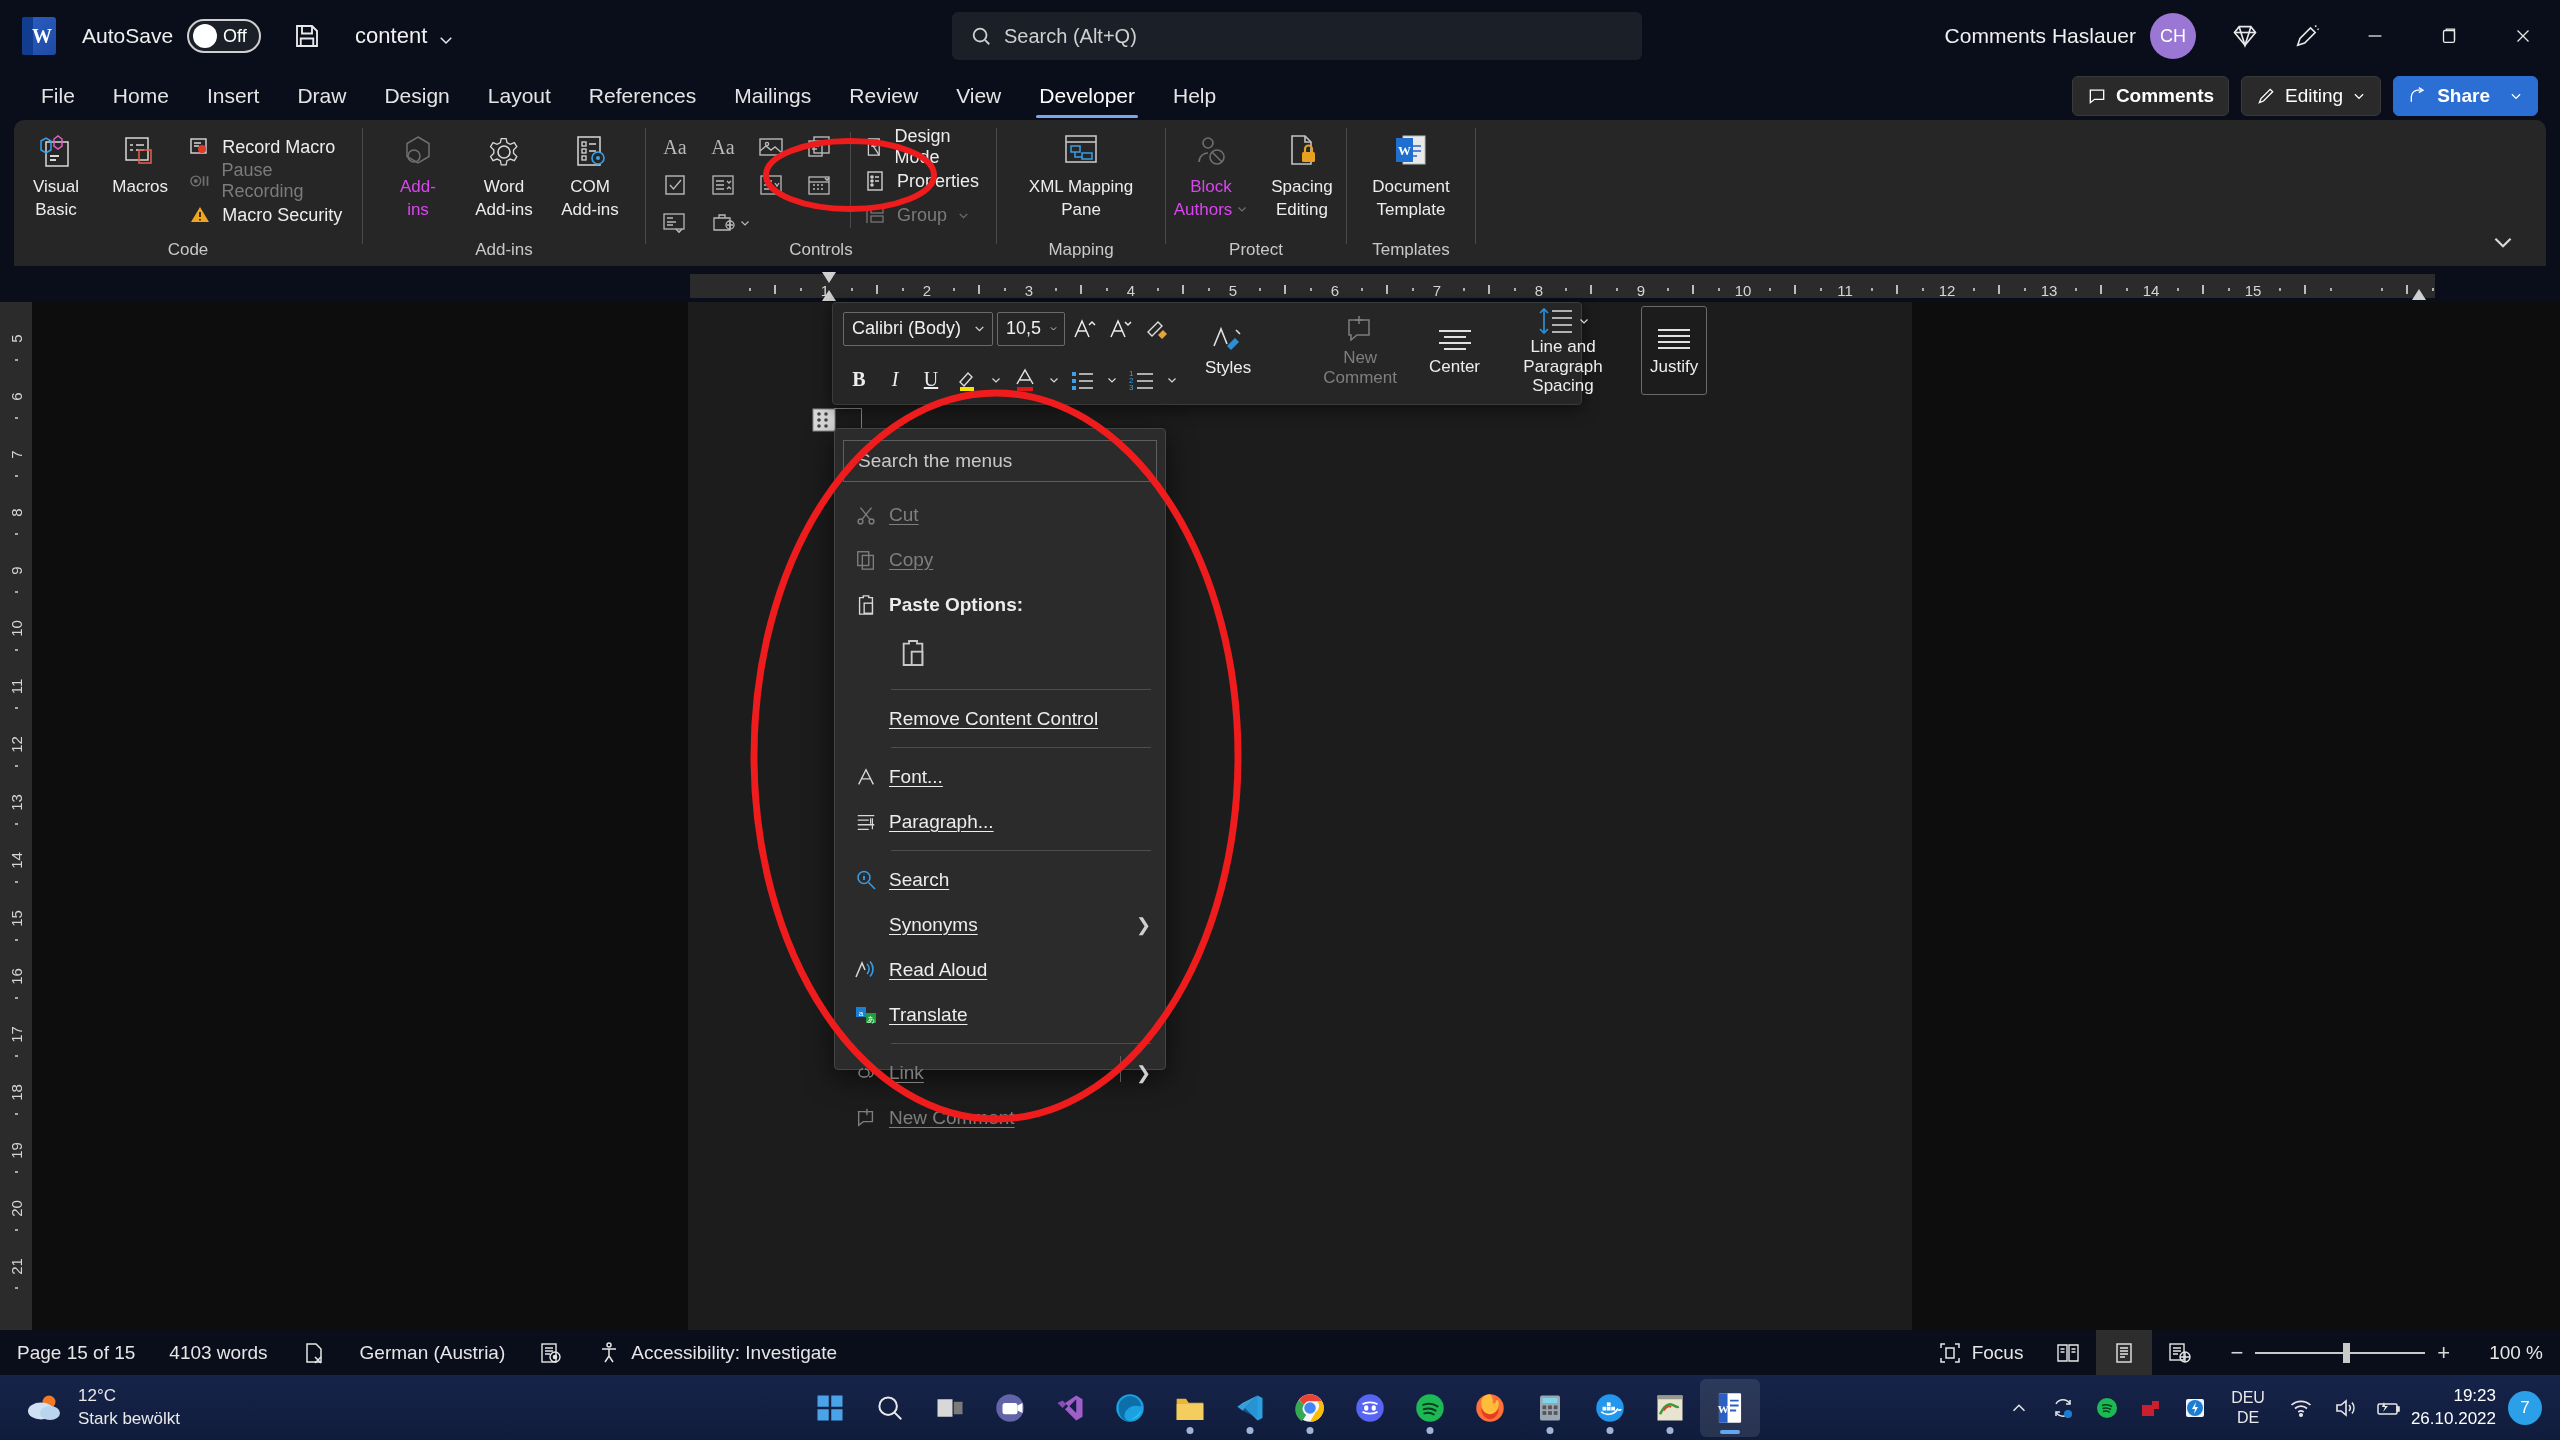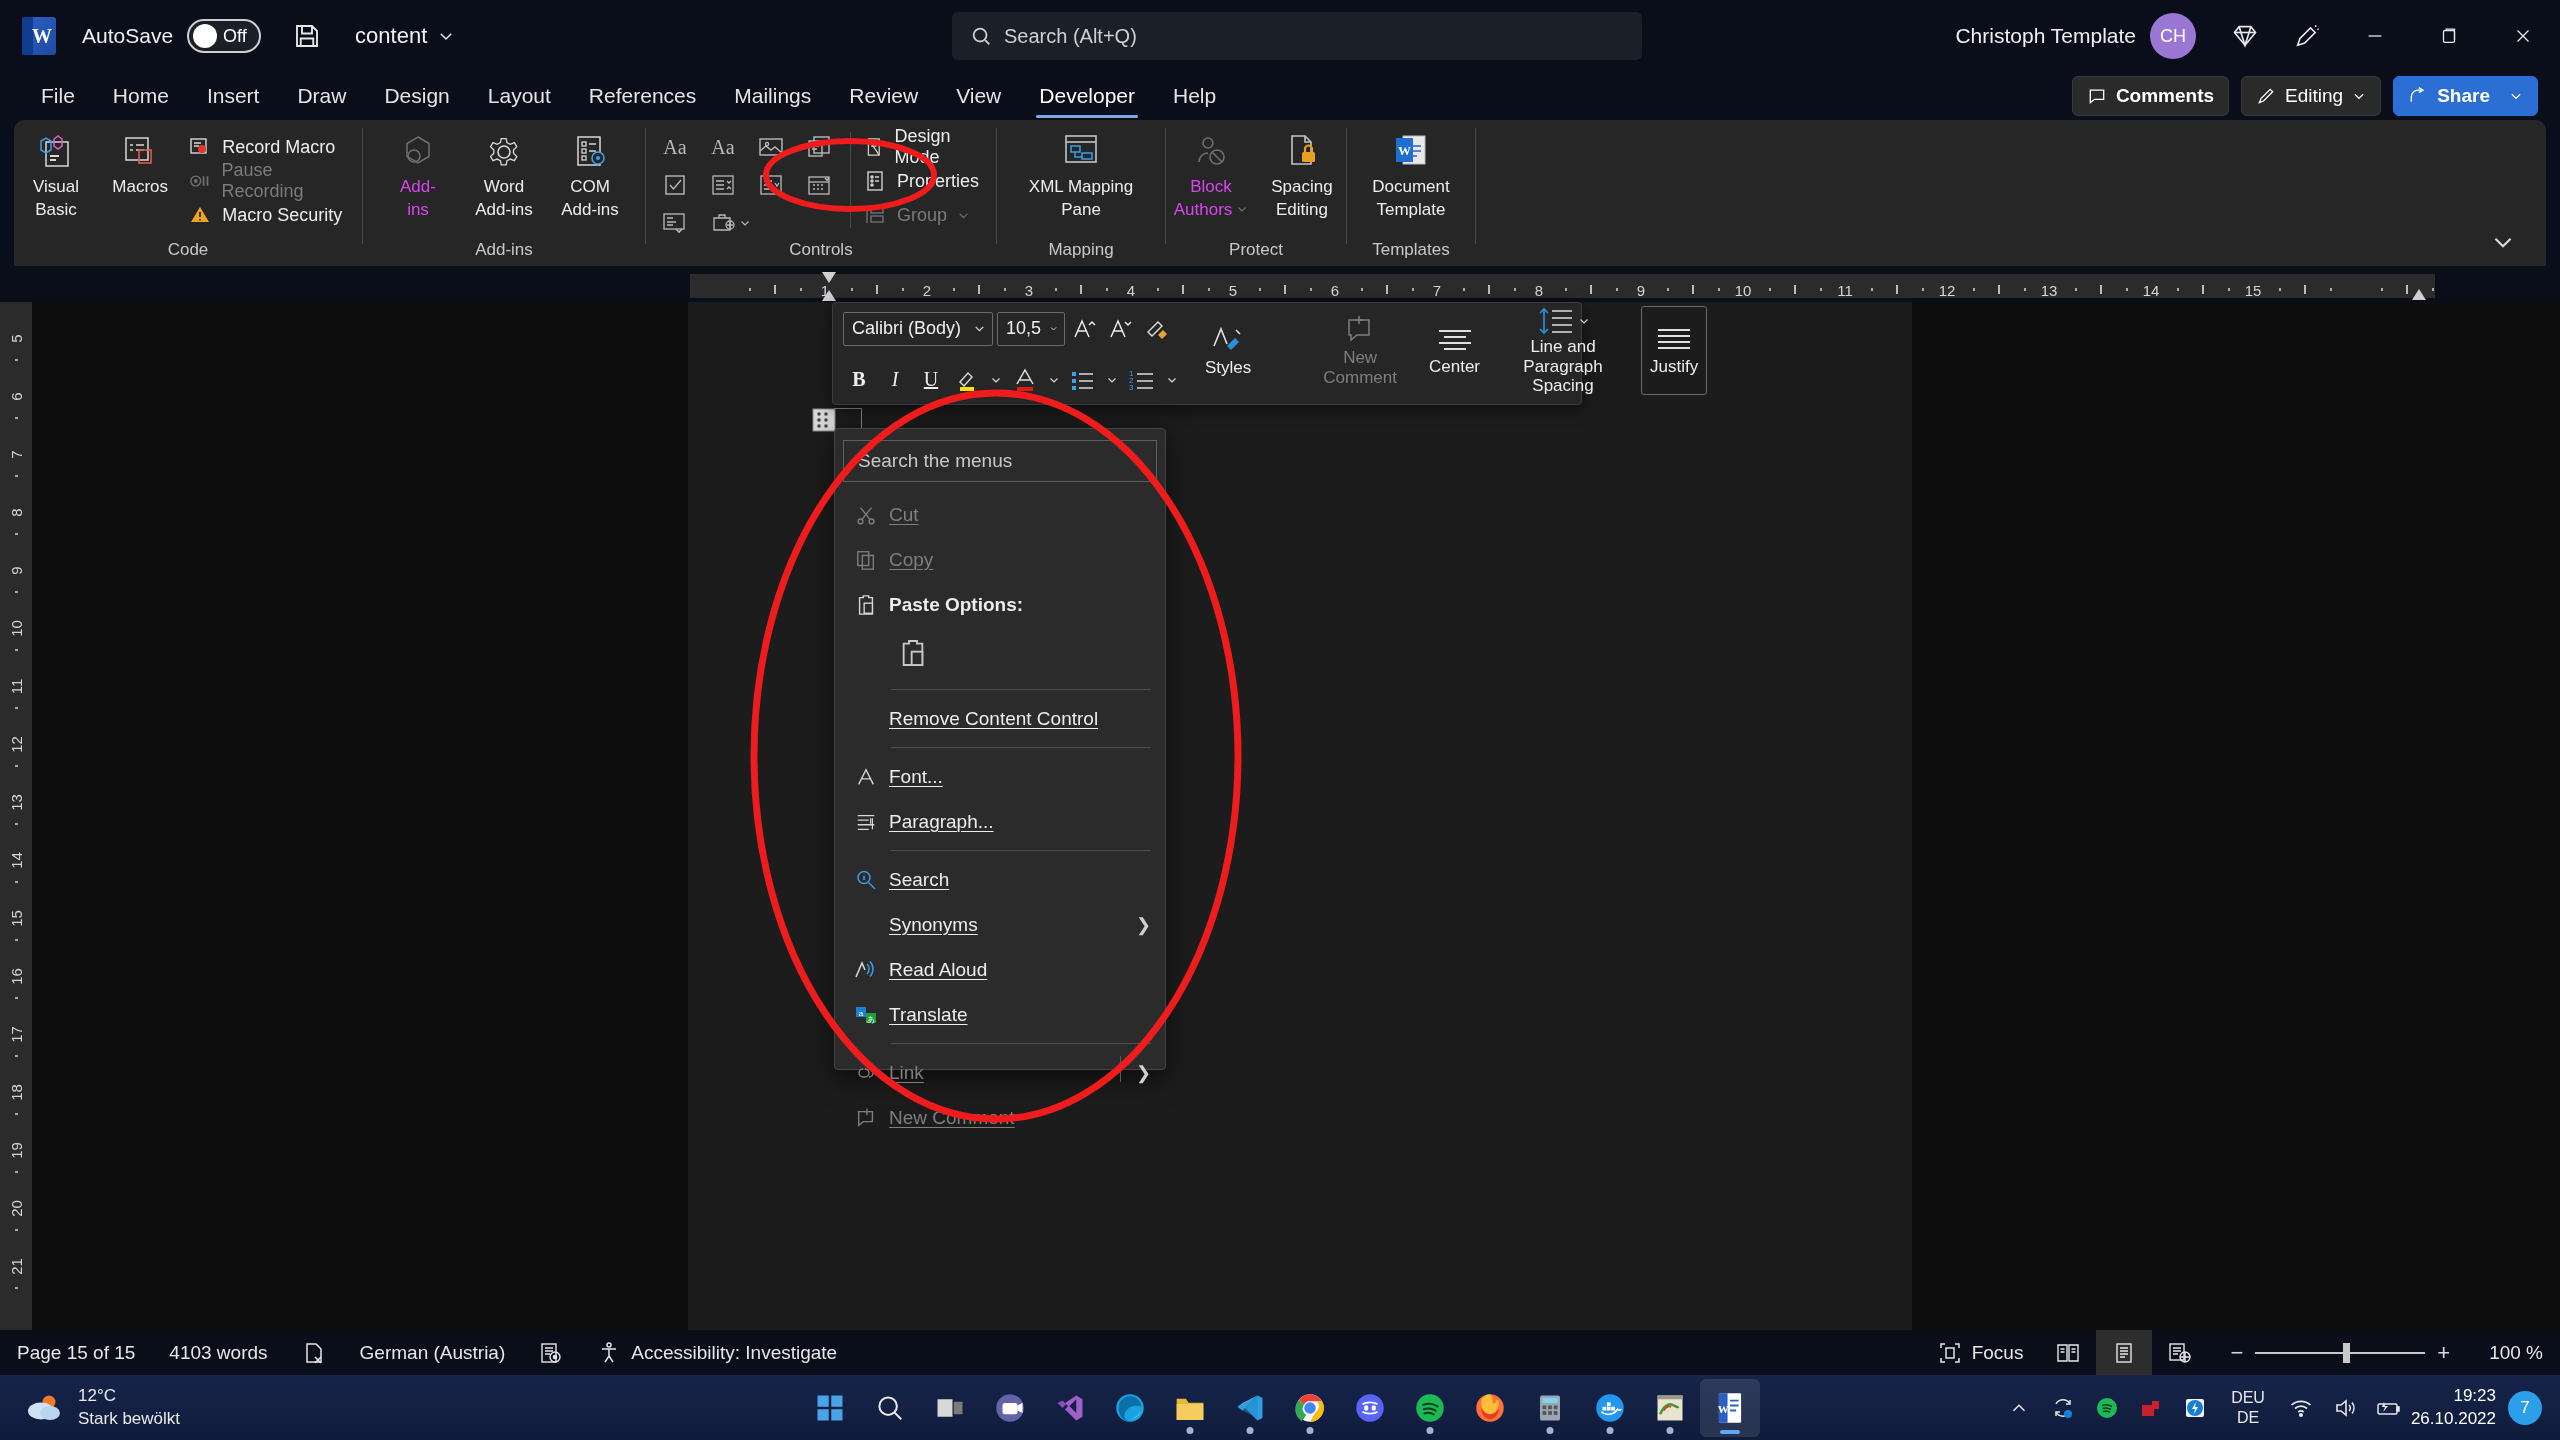--- a/index.html
+++ b/index.html
@@ -30,21 +30,21 @@
   .toggle{
     margin-left:14px; width:74px; height:34px; border-radius:17px;
     border:2px solid #cfcfcf; background:#1b1f28; position:relative;
     display:flex; align-items:center;
   }
   .toggle .knob{ width:24px;height:24px;border-radius:50%;background:#fff; margin-left:4px;}
   .toggle .tg-text{ font-size:18px;color:#fff;margin-left:6px;}
   .qat-save{
     margin-left:26px; width:40px;height:40px; display:flex;align-items:center;justify-content:center;
   }
-  .doc-name{ margin-left:28px; font-size:22px; color:#f0f0f0; display:flex; align-items:center; gap:10px;}
+  .doc-name{ margin-left:28px; font-size:22px; color:#f0f0f0; display:flex; align-items:flex-end; gap:10px;}
   .search-box{
     position:absolute; left:952px; top:12px; width:690px; height:48px;
     background:#1b1f28; border-radius:6px; display:flex; align-items:center; gap:12px;
     padding-left:18px; color:#cfcfcf; font-size:20px;
   }
   .tb-right{ position:absolute; right:0; top:0; height:72px; display:flex; align-items:center; }
   .user-name{ font-size:21px;color:#efefef; }
   .avatar{
     width:46px;height:46px;border-radius:50%;background:#9a77d4;color:#fff;
     display:flex;align-items:center;justify-content:center;font-size:18px;margin-left:14px;
@@ -256,21 +256,21 @@
 
     <div class="search-box">
       <svg width="22" height="22" viewBox="0 0 24 24" fill="none" stroke="#cfcfcf" stroke-width="2">
           <circle cx="11" cy="11" r="7"></circle>
           <path d="M16.5 16.5L21 21"></path>
         </svg>
       <span>Search (Alt+Q)</span>
     </div>
 
     <div class="tb-right">
-      <span class="user-name">Christoph Template</span>
+      <span class="user-name">Comments Haslauer</span>
       <div class="avatar">
         <span>CH</span>
       </div>
       <div class="tbicon" style="margin-left:18px;">
         <svg width="28" height="28" viewBox="0 0 24 24" fill="none" stroke="#e8e8e8" stroke-width="1.4">
           <path d="M3 9l4-5h10l4 5-9 11z"></path>
             <path d="M3 9h18"></path>
             <path d="M7 4l1.5 5L12 20 15.5 9 17 4"></path>
         </svg>
       </div>

